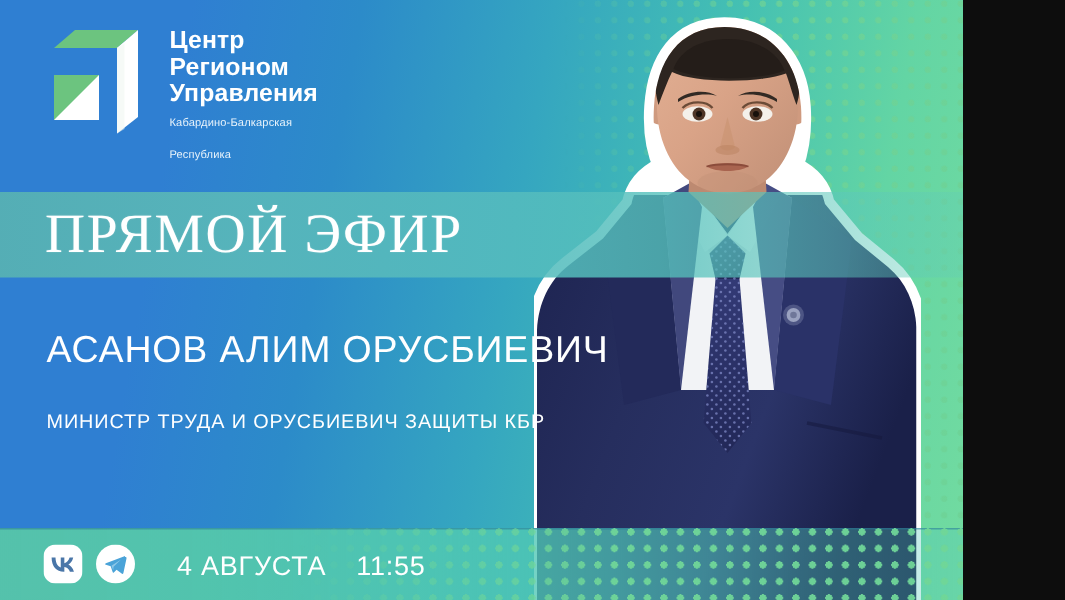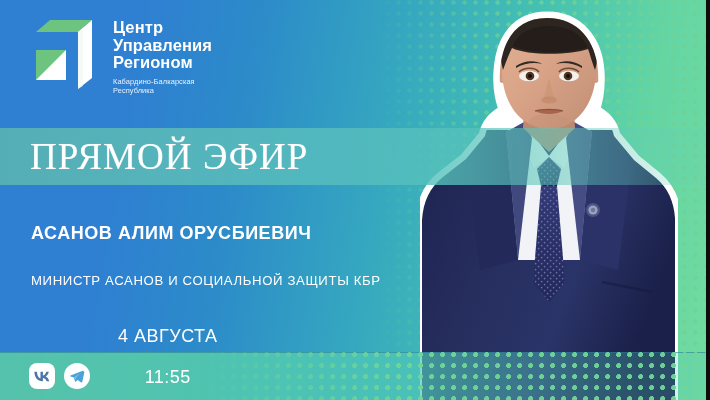--- a/index.html
+++ b/index.html
@@ -1,20 +1,20 @@
 <!DOCTYPE html>
 <html><head>
 <meta charset="utf-8">
 <style>
   html,body{margin:0;padding:0;background:#0d0d0d;}
   *{box-sizing:border-box;}
 
   .stage{
     position:relative;
-    width:706px;height:400px;
+    width:642px;height:400px;
     overflow:hidden;
     font-family:"Liberation Sans","DejaVu Sans",sans-serif;
     background:linear-gradient(100deg,#2f7fd2 0%,#2f7fd2 18%,#2c8bc9 34%,#35a6c0 52%,#45c1b2 70%,#63d5a4 86%,#72dba0 100%);
   }
 
   
   .dots{
     position:absolute;
     left:0;top:0;width:710px;height:400px;
     background-image:radial-gradient(circle at 2.5px 2.5px, rgba(110,210,150,.85) 2.1px, rgba(0,0,0,0) 2.3px);
@@ -71,22 +71,22 @@
     line-height:45px;
     white-space:nowrap;
     text-shadow:0 0 1px rgba(255,255,255,.35);
     font-family:Liberation Serif, serif;
   }
 
   
   .person-name{
     position:absolute;left:31px;top:219px;
     color:#ffffff;
-    font-size:18px;
-    font-weight:700;
+    font-size:25px;
+    font-weight:400;
     letter-spacing:.55px;
     line-height:28px;
     white-space:nowrap;
   }
   .person-role{
     position:absolute;left:31px;top:272px;
     color:#ffffff;
     font-size:13.2px;
     font-weight:400;
     letter-spacing:.62px;
@@ -108,24 +108,23 @@
     mask-image:linear-gradient(90deg, rgba(0,0,0,0) 28%, rgba(0,0,0,.45) 40%, rgba(0,0,0,1) 58%);
     pointer-events:none;
   }
   .social{
     position:absolute;left:29px;bottom:11px;
     display:flex;align-items:center;gap:9px;
   }
   .soc-btn{width:26px;height:26px;display:block;}
   .when{
     position:absolute;left:118px;bottom:12px;
-    display:flex;align-items:center;gap:20px;
+    display:flex;align-items:flex-start;gap:20px;
     color:#ffffff;font-size:18px;font-weight:400;letter-spacing:.5px;
     white-space:nowrap;
-    flex-direction:column;
   }
 </style>
 </head>
 <body>
 
 <div class="stage">
 
   <div class="dots"></div>
 
   <div class="portrait">
@@ -244,32 +243,32 @@
 
       <polygon points="48,16 53,13 53,70 48,73" fill="#eef6f1" opacity=".55"></polygon>
 
       <polygon points="6,34 36,34 36,64 6,64" fill="#ffffff"></polygon>
       <polygon points="6,34 36,34 6,64" fill="#6cc47f"></polygon>
 
       <polygon points="6,16 18,16 18,26 6,26" fill="#6cc47f" opacity="0"></polygon>
     </svg>
     <div class="logo-text">
       <div class="logo-line">Центр</div>
+      <div class="logo-line">Регионом</div>
       <div class="logo-line">Управления</div>
-      <div class="logo-line">Регионом</div>
       <div class="logo-sub">Кабардино-Балкарская</div>
-      <div class="logo-sub" style="margin-top:0">Республика</div>
+      <div class="logo-sub" style="margin-top:12px">Республика</div>
     </div>
   </div>
 
   <div class="live-band"></div>
   <div class="live-text">ПРЯМОЙ ЭФИР</div>
 
   <div class="person-name">АСАНОВ АЛИМ ОРУСБИЕВИЧ</div>
-  <div class="person-role">МИНИСТР АСАНОВ И СОЦИАЛЬНОЙ ЗАЩИТЫ КБР</div>
+  <div class="person-role">МИНИСТР ТРУДА И ОРУСБИЕВИЧ ЗАЩИТЫ КБР</div>
 
   <div class="bottom-bar"></div>
   <div class="bottom-dots"></div>
 
   <div class="social">
     <svg class="soc-btn" viewBox="0 0 26 26" xmlns="http://www.w3.org/2000/svg">
       <rect x="0" y="0" width="26" height="26" rx="8" fill="#ffffff"></rect>
       <path d="M13.6 18.2c-5.1 0-8.1-3.6-8.2-9.5h2.6c.1 4.4 2 6.2 3.5 6.6V8.7h2.4v3.8c1.5-.2 3-1.9 3.5-3.8h2.4c-.4 2.3-2 4-3.2 4.7 1.2.6 3 2.1 3.7 4.8h-2.7c-.5-1.7-1.9-3-3.7-3.2v3.2h-.3z" fill="#4a76a8"></path>
     </svg>
     <svg class="soc-btn" viewBox="0 0 26 26" xmlns="http://www.w3.org/2000/svg">

